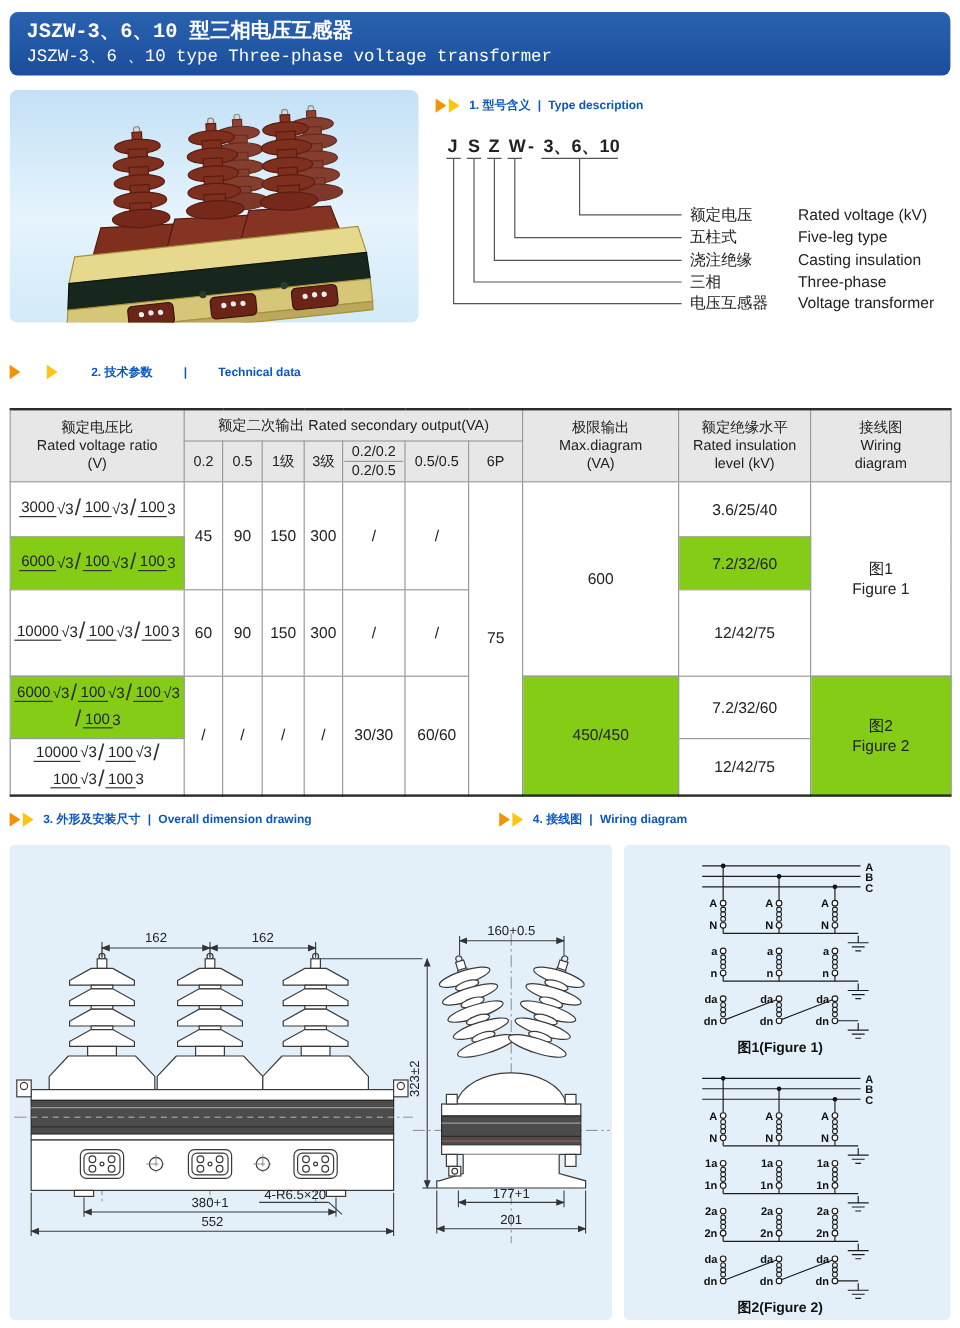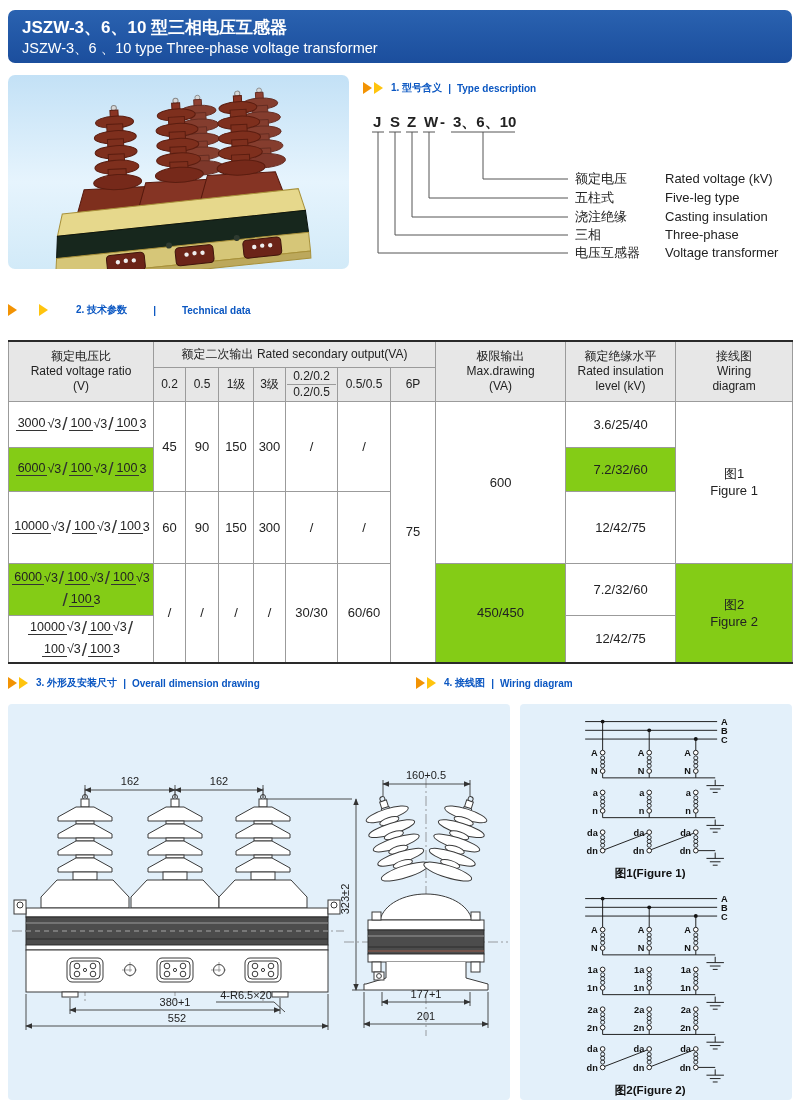--- a/index.html
+++ b/index.html
@@ -1,21 +1,21 @@
 <!DOCTYPE html>
 <html><head>
 <meta charset="utf-8">
 <style>
   html,body{margin:0;padding:0;background:#fff;}
   body{width:800px;height:1107px;position:relative;font-family:"Liberation Sans","DejaVu Sans",sans-serif;color:#222;}
   .page{position:absolute;inset:0;}
 
   
   .banner{position:absolute;left:8px;top:10px;width:784px;height:53px;box-sizing:border-box;
-    background:linear-gradient(#2a62b0,#1b4e9d);border-radius:7px;padding:7px 14px 0 14px;}
+    background:linear-gradient(#2a62b0,#1b4e9d);border-radius:7px;padding:7px 14px 0 14px;font-family:Liberation Mono, monospace;}
   .banner .l1{color:#fff;font-weight:bold;font-size:17px;line-height:21px;}
   .banner .l2{color:#fff;font-size:14.5px;line-height:20px;}
 
   
   .sec-title{display:flex;align-items:center;font-size:10px;font-weight:bold;color:#0b57c2;}
   .arrow{width:0;height:0;border-style:solid;border-width:6px 0 6px 9px;border-color:transparent;display:inline-block;}
   .arrow.a1{border-left-color:#f29304;margin-right:2px;}
   .arrow.a2{border-left-color:#ffc40e;margin-right:8px;}
   .sec-title .sep{margin:0 6px;font-weight:bold;}
 
@@ -209,21 +209,21 @@
     <thead>
       <tr class="h1">
         <th rowspan="2">
           <div>额定电压比</div>
           <div>Rated voltage ratio</div>
           <div>(V)</div>
         </th>
         <th colspan="7">额定二次输出 Rated secondary output(VA)</th>
         <th rowspan="2">
           <div>极限输出</div>
-          <div>Max.drawing</div>
+          <div>Max.diagram</div>
           <div>(VA)</div>
         </th>
         <th rowspan="2">
           <div>额定绝缘水平</div>
           <div>Rated insulation</div>
           <div>level (kV)</div>
         </th>
         <th rowspan="2">
           <div>接线图</div>
           <div>Wiring</div>

